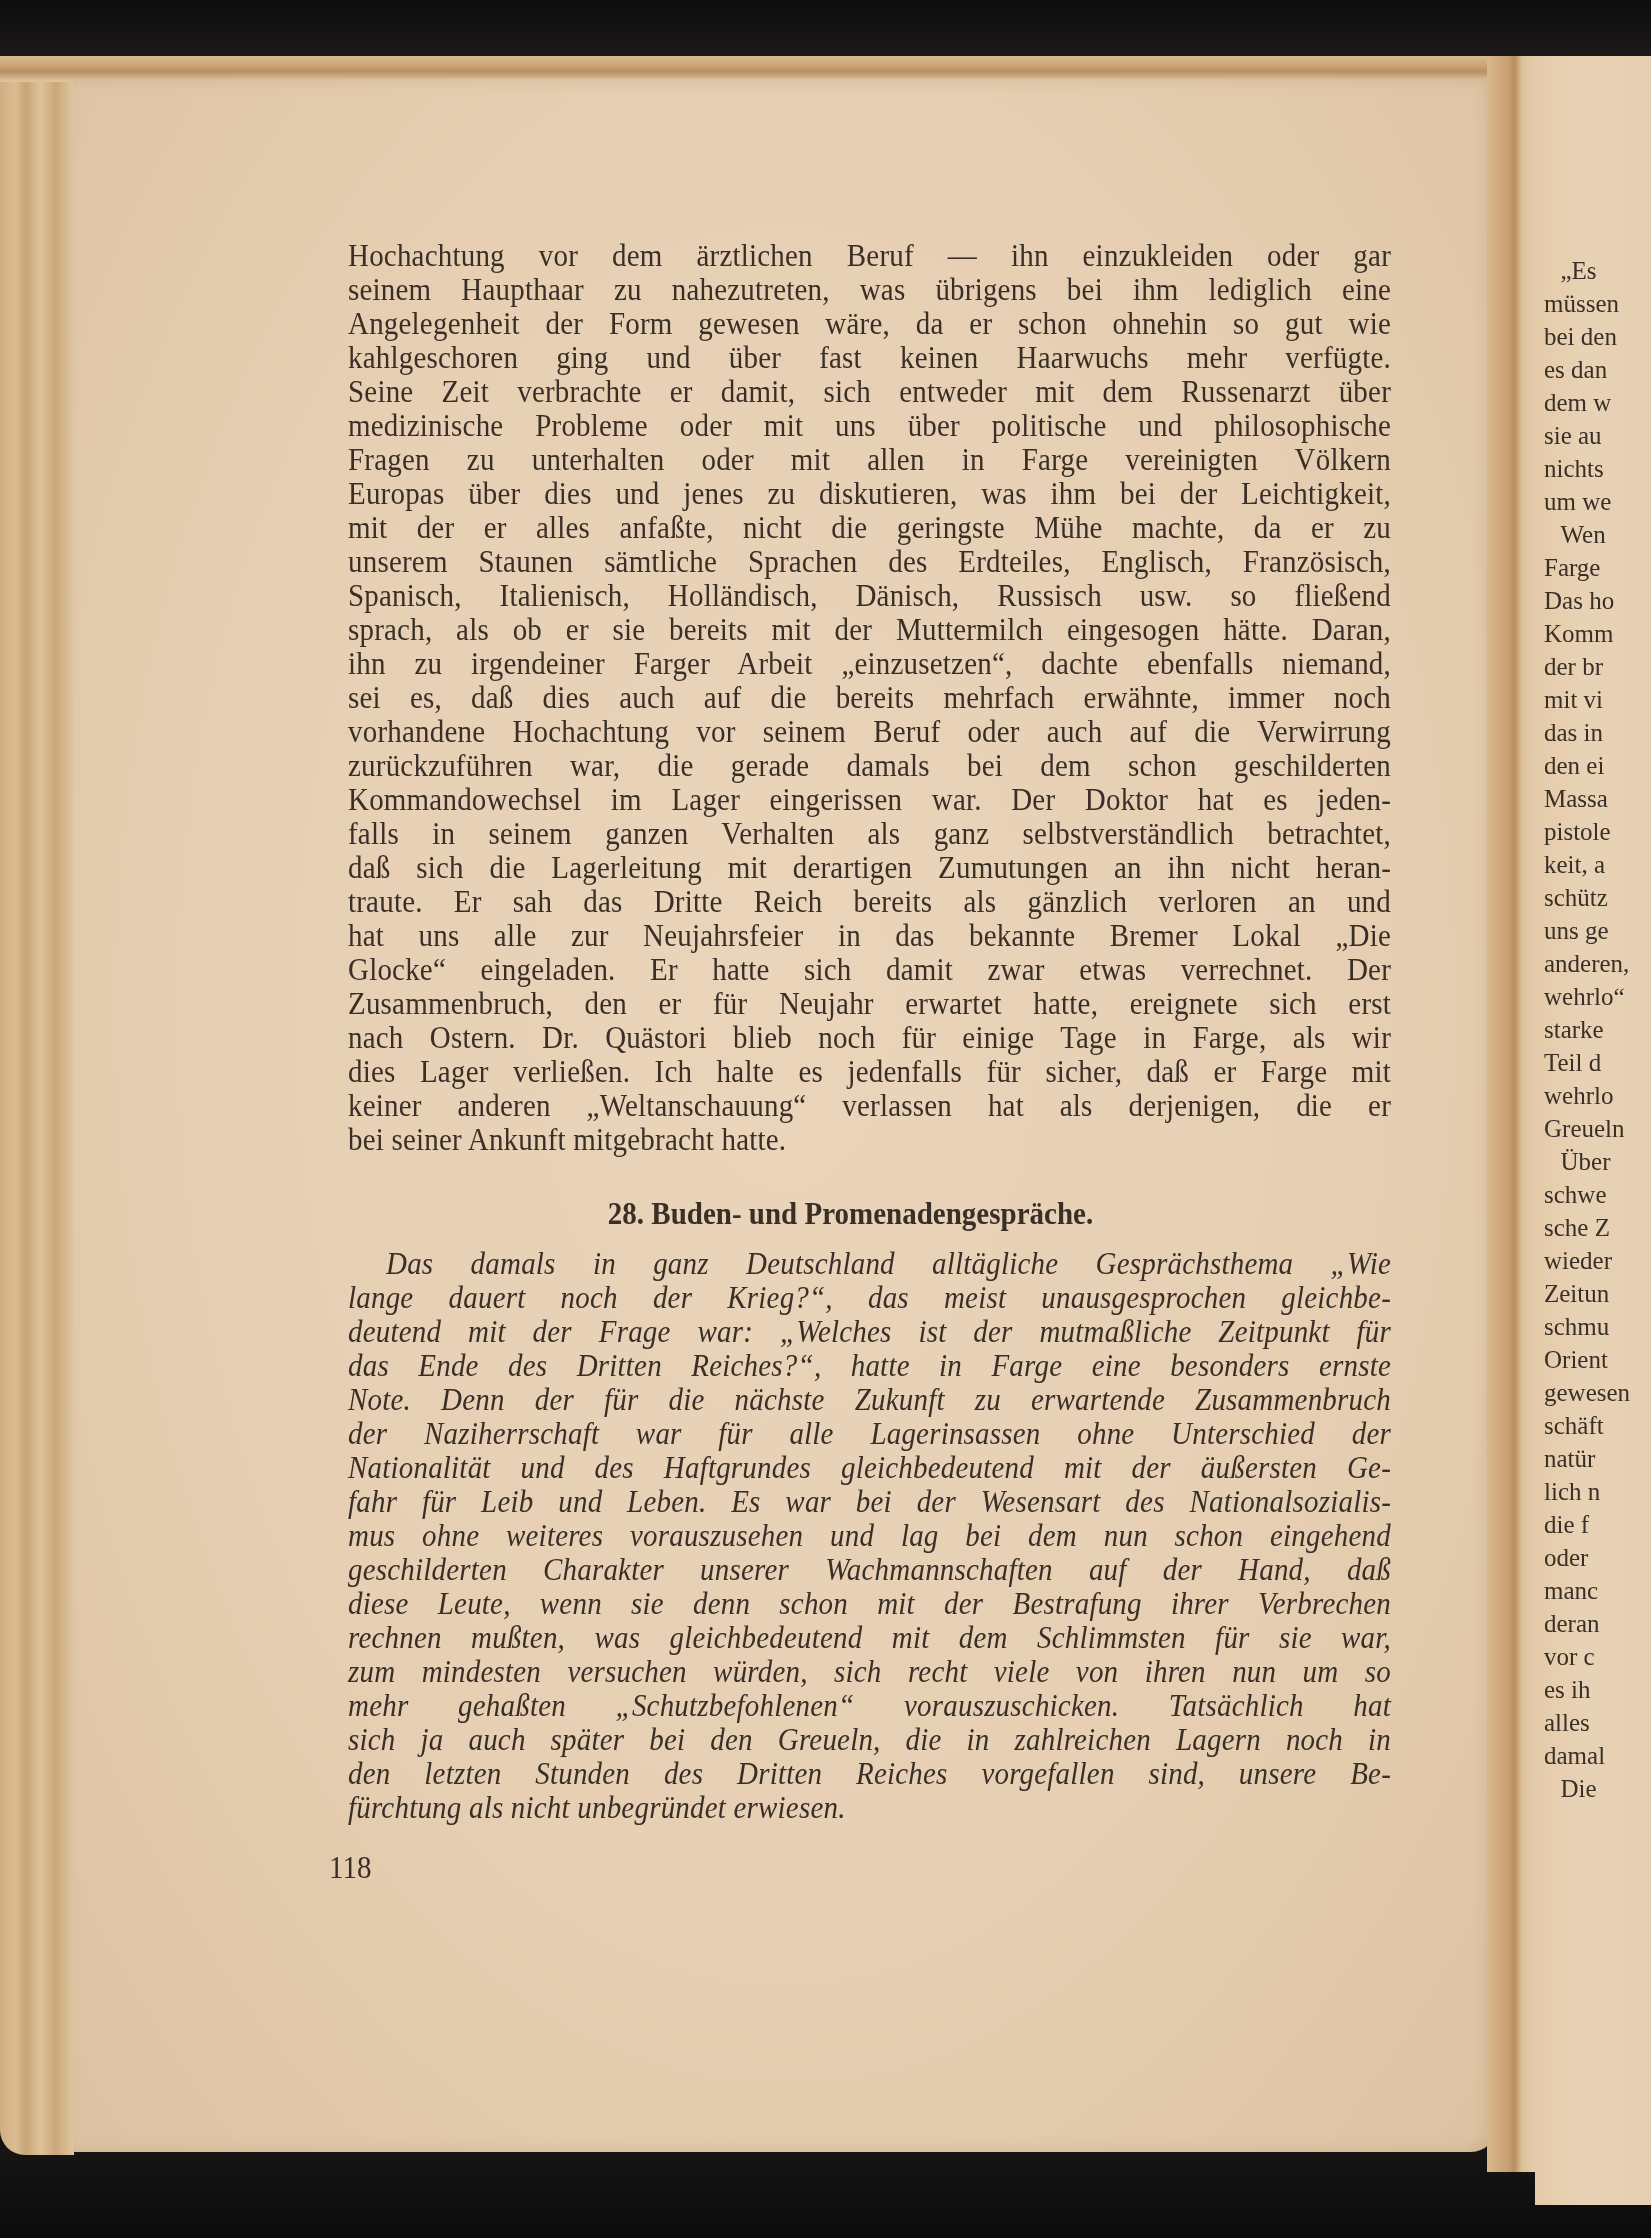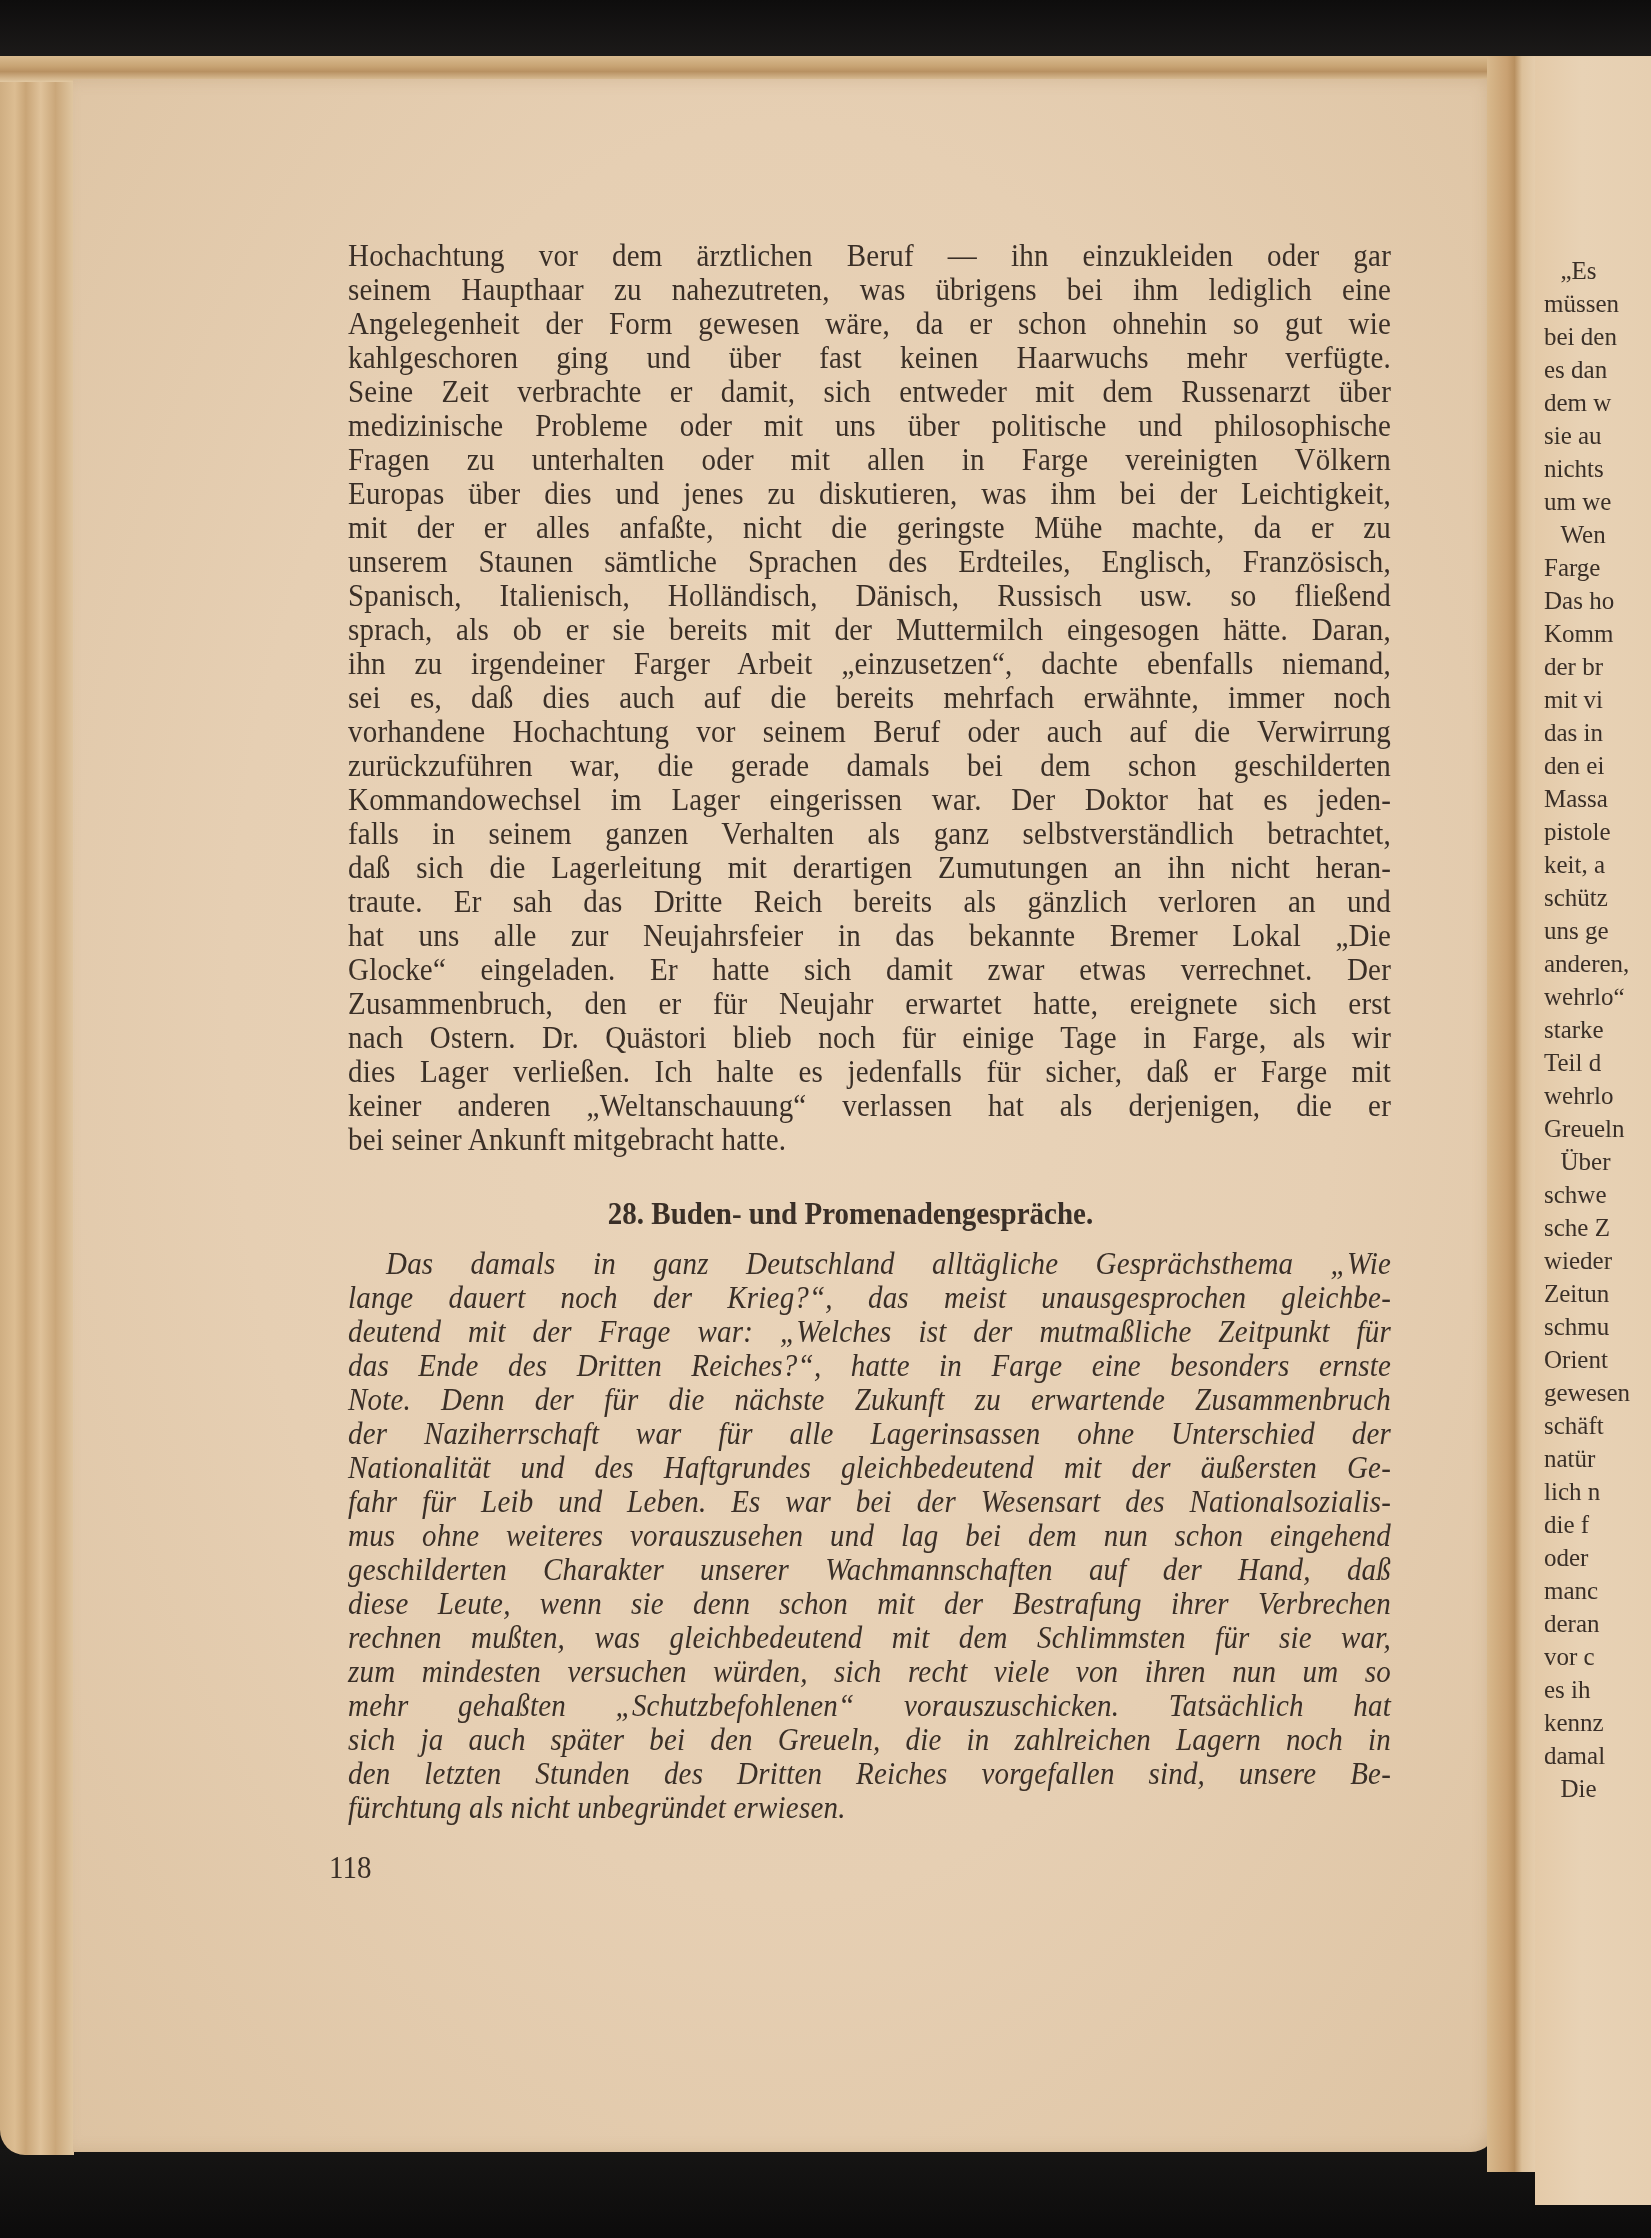--- a/index.html
+++ b/index.html
@@ -176,17 +176,17 @@
     <span class="rline">gewesen</span>
     <span class="rline">schäft</span>
     <span class="rline">natür</span>
     <span class="rline">lich n</span>
     <span class="rline">die f</span>
     <span class="rline">oder</span>
     <span class="rline">manc</span>
     <span class="rline">deran</span>
     <span class="rline">vor c</span>
     <span class="rline">es ih</span>
-    <span class="rline">kennz</span>
+    <span class="rline">alles</span>
     <span class="rline">damal</span>
     <span class="rline indent">Die</span>
   </div>
 
 
 </body></html>

